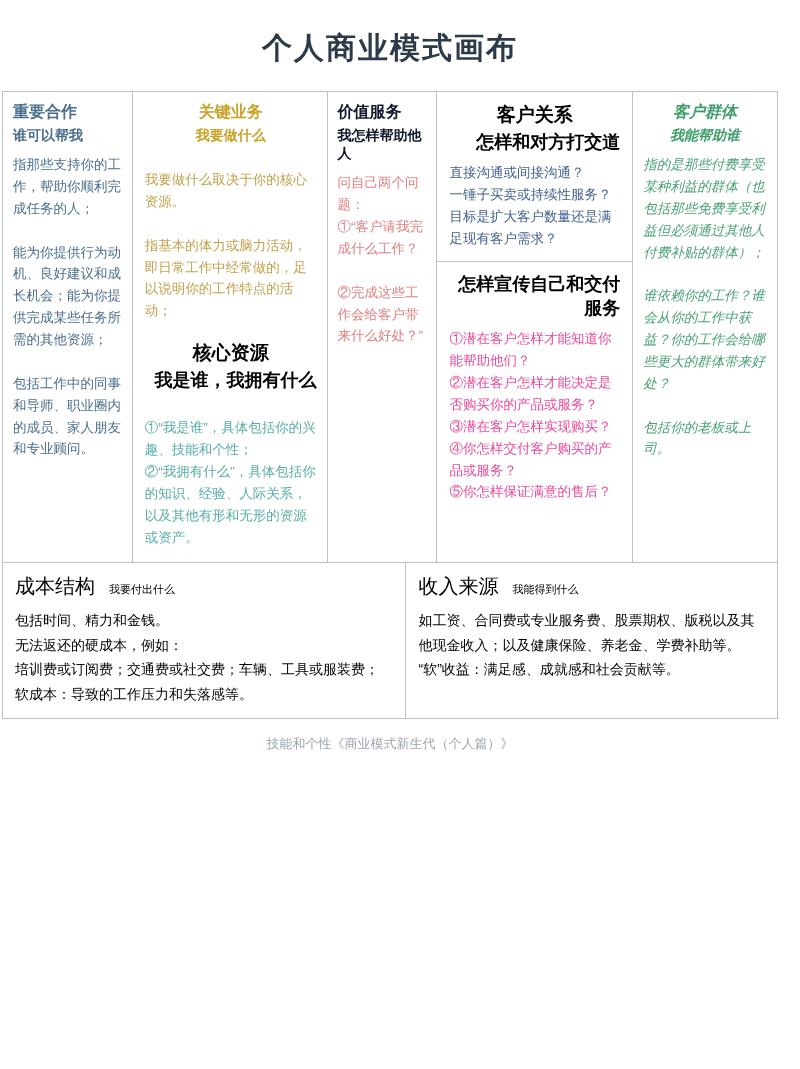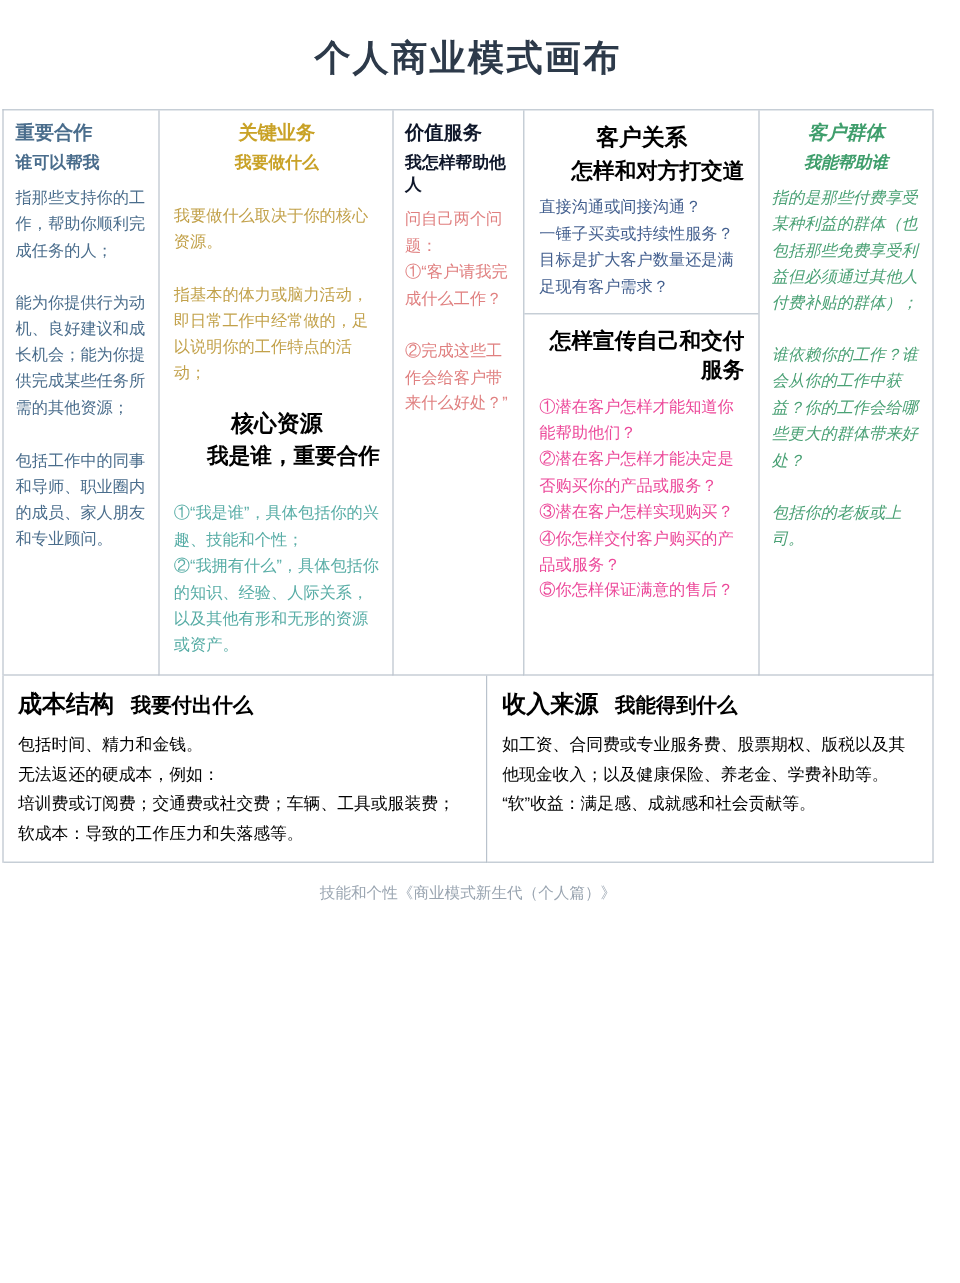--- a/index.html
+++ b/index.html
@@ -86,22 +86,22 @@
     border-left: 1px solid #b9c2cc;
   }
   .bcol {
     border-right: 1px solid #b9c2cc;
     border-bottom: 1px solid #b9c2cc;
     padding: 10px 12px 12px 12px;
   }
   .bcol-left { width: 404px; }
   .bcol-right { width: 372px; }
   .bhead-row { display: flex; align-items: baseline; gap: 14px; margin-bottom: 8px; }
-  .bhead { font-size: 20px; font-weight: bold; text-align: center; }
-  .bsub { font-size: 17px; font-weight: bold; }
+  .bhead { font-size: 20px; font-weight: normal; text-align: center; }
+  .bsub { font-size: 11px; font-weight: normal; }
   .bbody { font-size: 14px; line-height: 1.75; white-space: pre-line; }
 
   .footer {
     text-align: center;
     font-size: 13px;
     color: #9aa5b1;
     padding-top: 16px;
   }
   .mid-head { font-size: 19px; font-weight: bold; text-align: center; margin-bottom: 2px; }
   .mid-sub { font-size: 18px; font-weight: bold; text-align: right; margin-bottom: 8px; }
@@ -126,21 +126,21 @@
     </div>
 
     <div class="col col-2 c-activity">
       <div class="sec-head center-head">关键业务</div>
       <div class="sec-sub center-head">我要做什么</div>
       <div class="body-text">我要做什么取决于你的核心资源。
 
 指基本的体力或脑力活动，即日常工作中经常做的，足以说明你的工作特点的活动；</div>
       <div class="c-resource" style="margin-top:18px;">
         <div class="mid-head">核心资源</div>
-        <div class="mid-sub">我是谁，重要合作</div>
+        <div class="mid-sub">我是谁，我拥有什么</div>
         <div class="body-text">①“我是谁”，具体包括你的兴趣、技能和个性；
 ②“我拥有什么”，具体包括你的知识、经验、人际关系，以及其他有形和无形的资源或资产。</div>
       </div>
     </div>
 
     <div class="col col-3 c-value">
       <div class="sec-head">价值服务</div>
       <div class="sec-sub">我怎样帮助他人</div>
       <div class="body-text">问自己两个问题：
 ①“客户请我完成什么工作？

